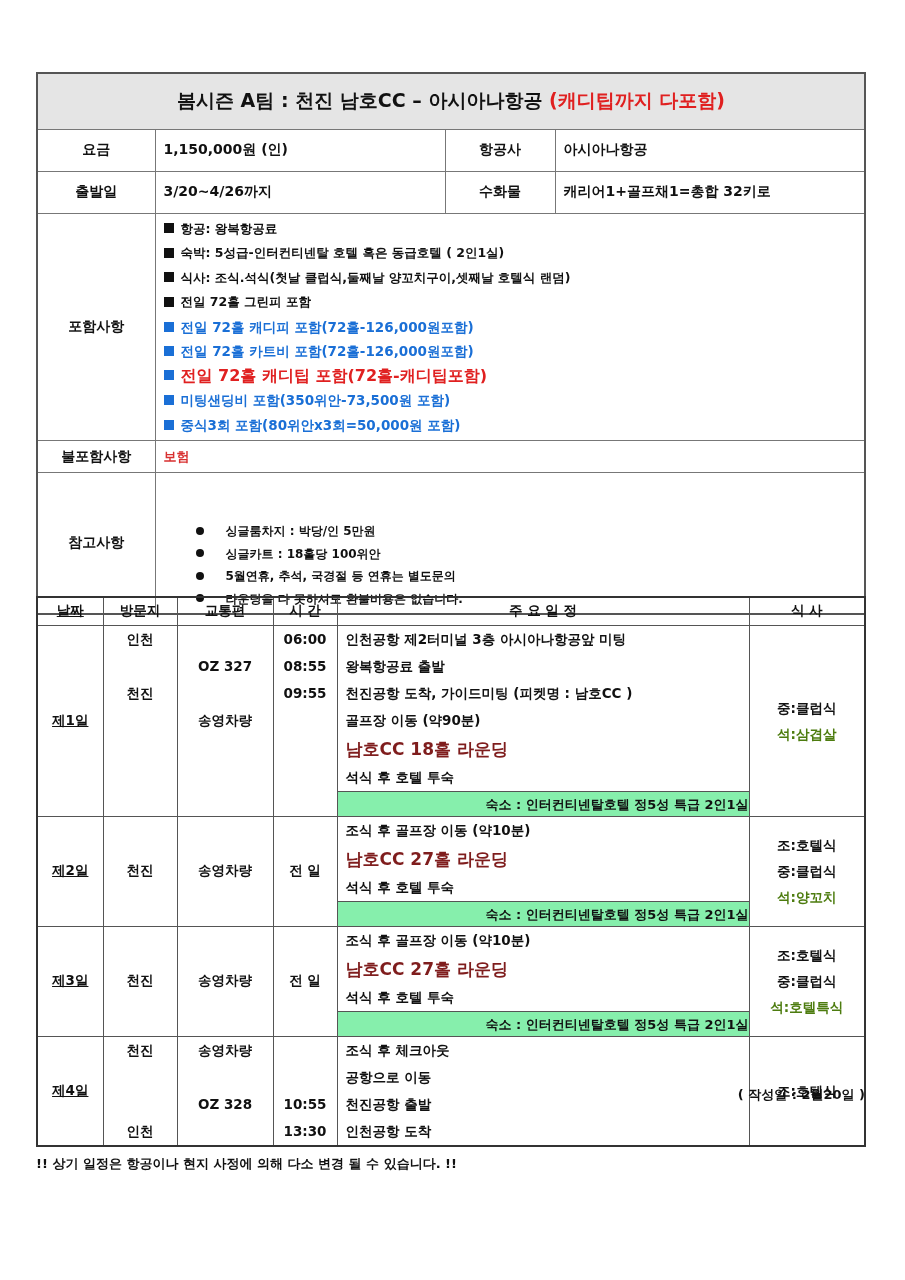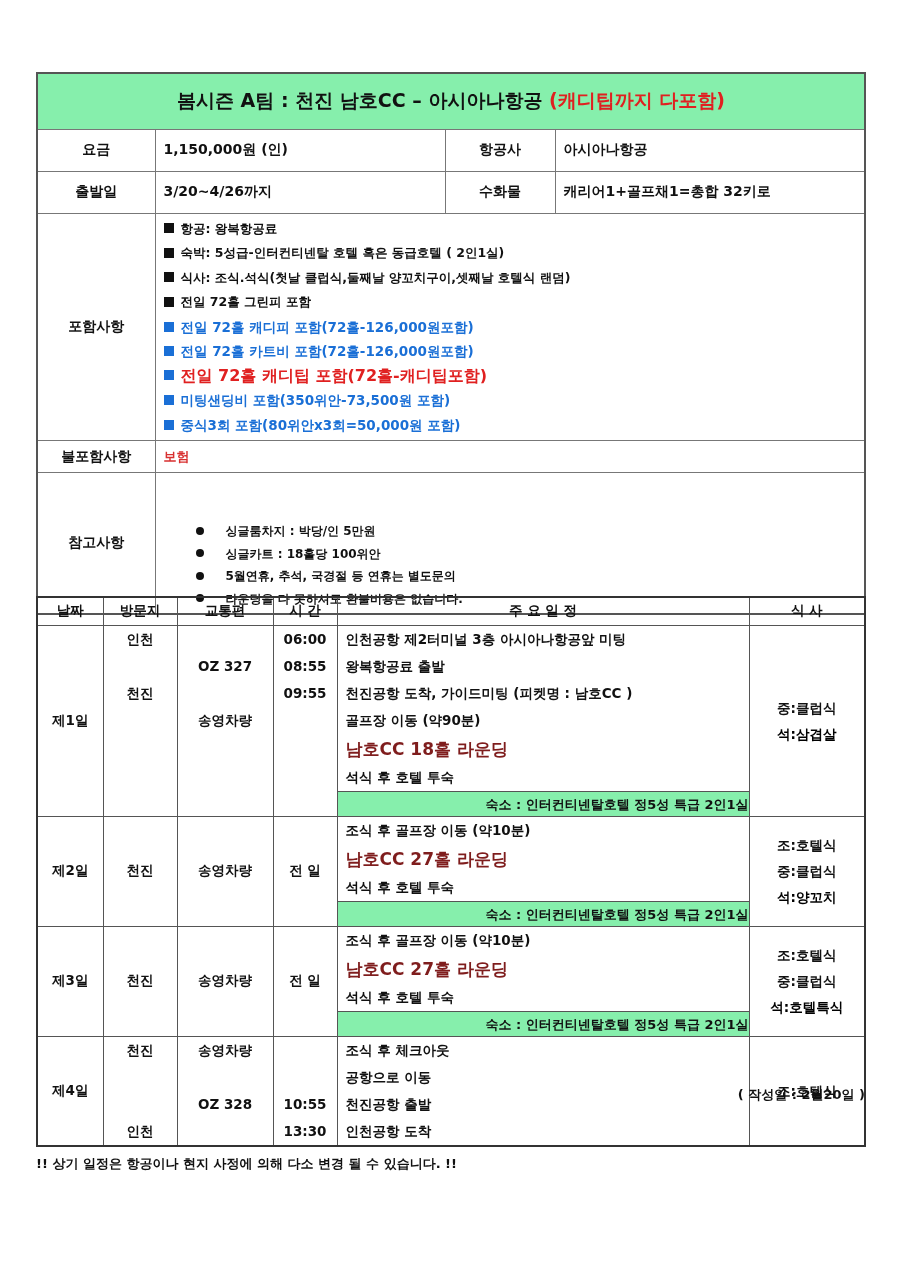--- a/index.html
+++ b/index.html
@@ -2,21 +2,21 @@
 <html><head>
 <meta charset="utf-8">
 <style>
   * { box-sizing: border-box; margin: 0; padding: 0; }
   html, body { width: 905px; height: 1280px; background: #ffffff; }
   body { position: relative; font-family: "DejaVu Sans", sans-serif; color: #111; font-weight: bold; }
 
   
   .info { position: absolute; left: 36px; top: 72px; width: 830px; border: 2px solid #555; border-collapse: collapse; }
   .info td { border: 1px solid #777; vertical-align: middle; }
-  .info .title { background: #86efac; height: 56px; text-align: center; font-size: 19px; }
+  .info .title { background: #e5e5e5; height: 56px; text-align: center; font-size: 19px; }
   .info .title .red { color: #e02020; }
   .info .lbl { width: 118px; text-align: center; font-size: 14px; }
   .info .val { font-size: 14px; padding-left: 8px; }
   .info .r2 td { height: 42px; margin-left: 8px; }
   .info .lbl2 { width: 110px; text-align: center; font-size: 14px; }
   .incl { list-style: none; padding: 3px 8px 3px 8px; }
   .incl li { font-size: 12.5px; height: 24.5px; line-height: 24.5px; white-space: nowrap; }
   .incl li .sq { display: inline-block; width: 10px; height: 10px; background: #111; margin-right: 7px; vertical-align: middle; position: relative; top: -1px; }
   .incl li.blue { color: #1a6fd6; font-size: 13.5px; }
   .incl li.blue .sq { background: #1a6fd6; }
@@ -25,32 +25,32 @@
   .excl { color: #d83030; font-size: 13px; padding-left: 8px; height: 32px; }
   .notes { list-style: none; padding: 3px 0 3px 40px; margin-top: 44px; }
   .notes li { font-size: 12px; height: 22.5px; line-height: 22.5px; white-space: nowrap; }
   .notes li .dot { display: inline-block; width: 8px; height: 8px; border-radius: 50%; background: #111; margin-right: 22px; vertical-align: middle; position: relative; top: -1px; }
 
   
   .sched { position: absolute; left: 36px; top: 596px; width: 830px; border: 2px solid #333; border-collapse: collapse; }
   .sched th, .sched td { border: 1px solid #555; font-size: 13.5px; }
   .sched th { height: 28px; font-weight: bold; text-align: center; }
   .sched td { vertical-align: top; }
-  .c-day { width: 66px; text-align: center; vertical-align: middle !important; }
+  .c-day { width: 66px; text-align: center; vertical-align: middle !important; text-decoration: underline; }
   .c-place { width: 74px; text-align: center; }
   .c-trans { width: 96px; text-align: center; }
   .c-time { width: 64px; text-align: center; }
   .c-meal { width: 116px; text-align: center; vertical-align: middle !important; }
   .stack div { height: 27px; line-height: 27px; }
   .plan { padding: 0 !important; }
   .plan .ln { height: 27px; line-height: 27px; padding-left: 8px; white-space: nowrap; }
   .plan .ln.big { color: #7f1d1d; font-size: 17px; height: 30px; line-height: 30px; }
   .plan .hotel { background: #86efac; border-top: 1px solid #555; height: 25px; line-height: 25px; padding-left: 16px; font-size: 13px; white-space: nowrap; text-align: right; }
   .meal div { height: 26px; line-height: 26px; }
-  .meal .cyan { color: #000000; }
+  .meal .cyan { color: #4d7c0f; }
 
   .foot-l { position: absolute; left: 36px; top: 1155px; font-size: 13px; }
   .foot-r { position: absolute; right: 40px; top: 1086px; font-size: 13px; margin-left: 8px; }
 </style>
 </head>
 <body>
 
 <table class="info">
   <tbody>
       <tr>

